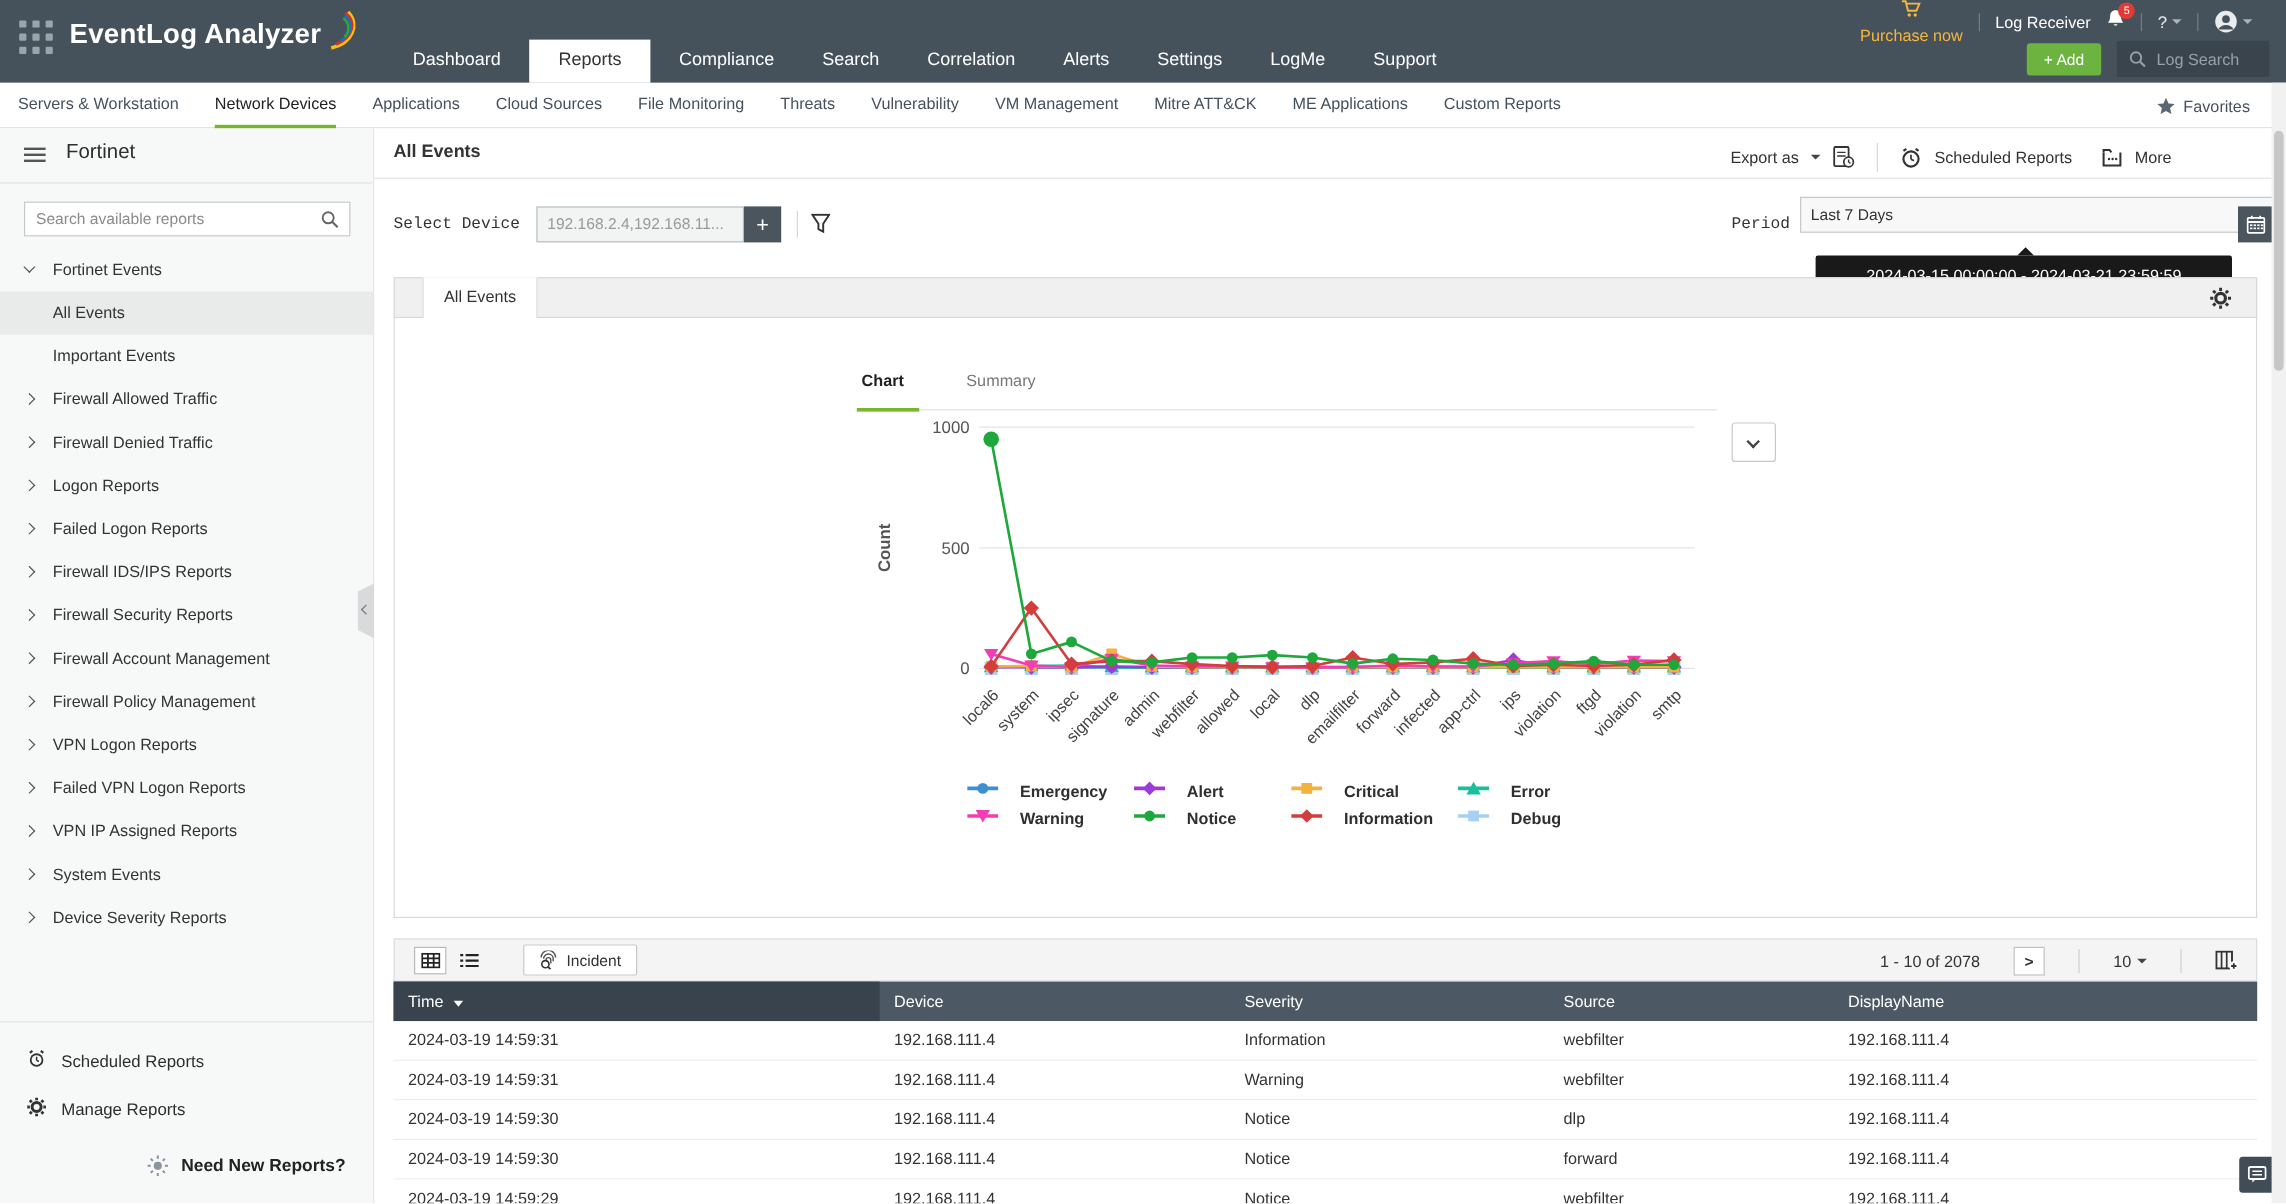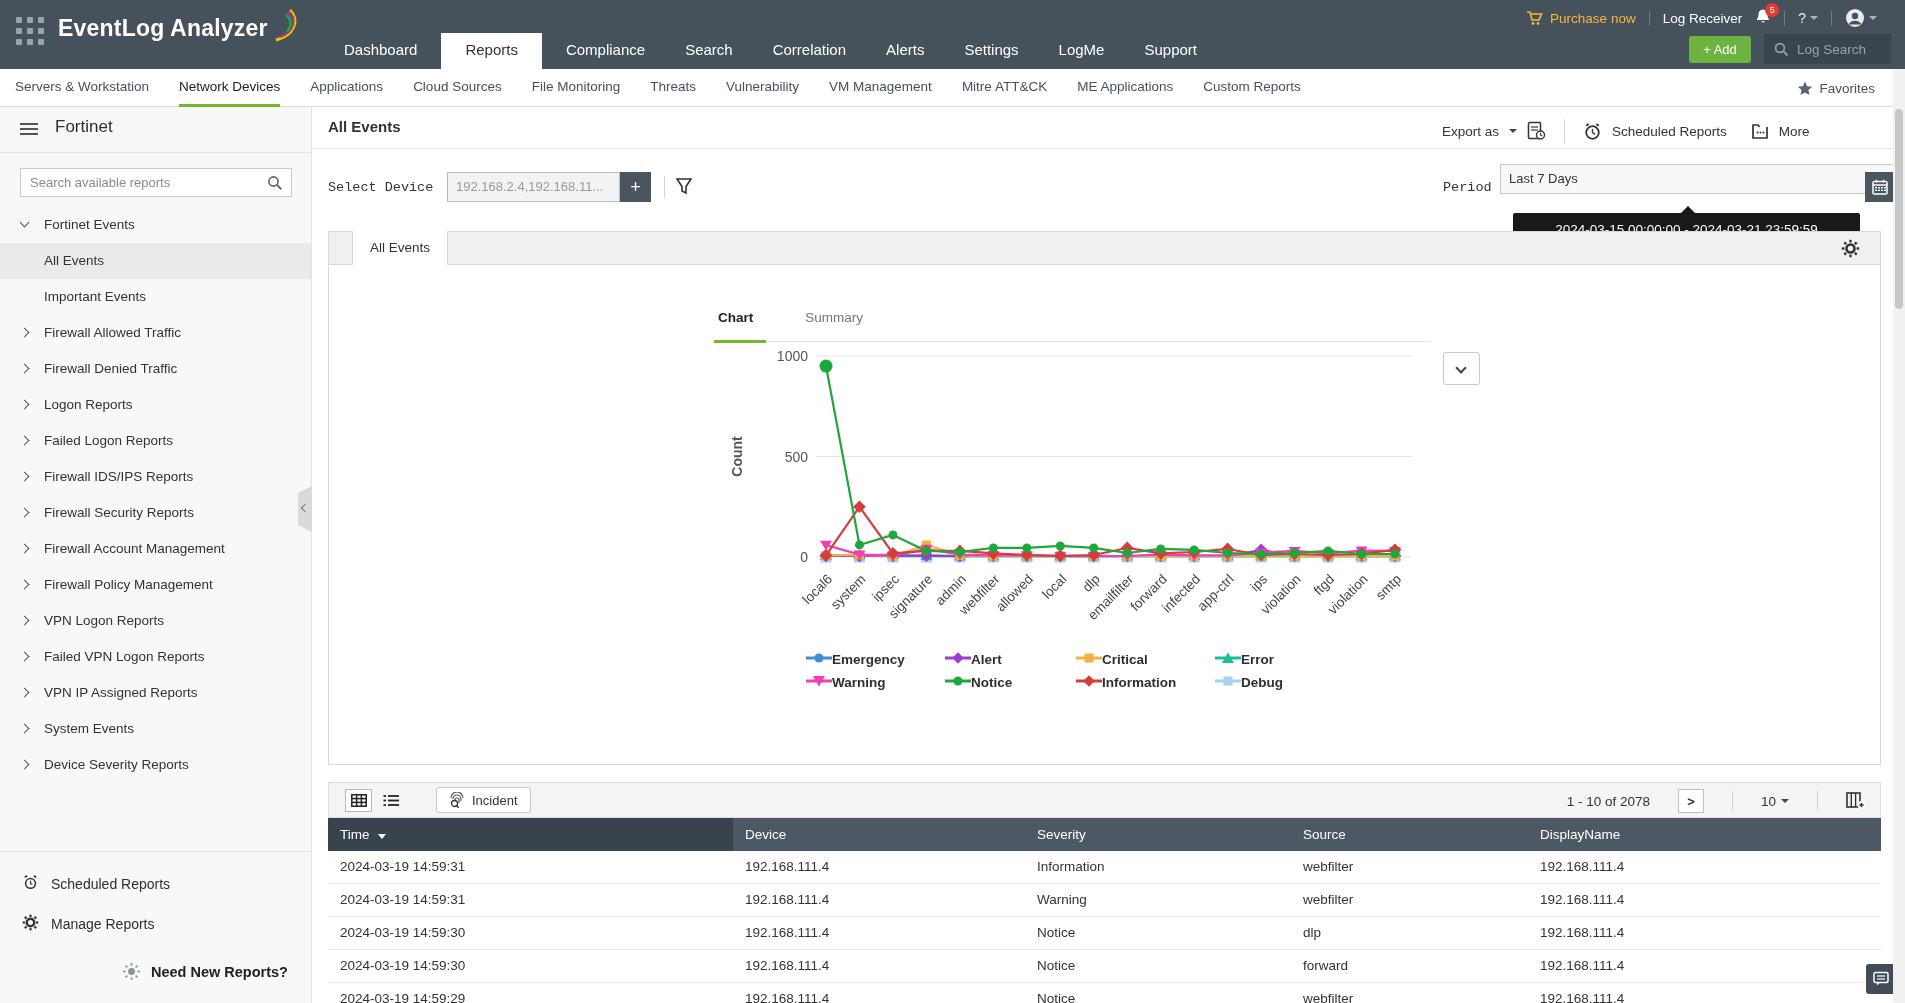--- a/index.html
+++ b/index.html
@@ -11,21 +11,21 @@
   .apps-grid { position:absolute; left:16px; top:17px; width:30px; height:30px; display:grid; grid-template-columns:repeat(3,1fr); gap:3px; cursor:pointer;}
   .apps-grid span { width:6px; height:6px; background:#9aa4ab; border-radius:1px;}
   .logo { position:absolute; left:58px; top:14px; display:flex; align-items:center; }
   .logo-text { color:#fff; font-size:23px; font-weight:700; letter-spacing:.2px; }
   .logo-swoosh { margin-left:4px; margin-top:-8px; }
   .nav { position:absolute; left:344px; bottom:0; display:flex; align-items:flex-end; gap:40px;margin-top:40px; }
   .nav-item { color:#fff; font-size:15px; padding:8px 0 11px 0; cursor:pointer; white-space:nowrap; }
   .nav-item.active { background:#fff; color:#333; padding:8px 24px 11px 24px; margin:0 -16px; }
   .utility { position:absolute; right:28px; top:7px; display:flex; align-items:center; gap:13px; height:22px; }
   .u-sep { width:1px; height:15px; background:rgba(255,255,255,.25); }
-  .purchase { display:flex; align-items:center; gap:7px; color:#f5b73e; font-size:13.5px; cursor:pointer; }
+  .purchase { display:flex; align-items:center; gap:7px; color:#f5b73e; font-size:13.5px; cursor:pointer;flex-direction:column; }
   .logreceiver { color:#fff; font-size:13.5px; cursor:pointer; }
   .bell-wrap { position:relative; cursor:pointer; }
   .badge { position:absolute; top:-5px; right:-8px; min-width:14px; height:14px; border-radius:8px; background:#e53935; color:#fff; font-size:9px; line-height:14px; text-align:center; padding:0 3px; }
   .help { color:#e8ecee; font-size:14px; cursor:pointer; display:flex; align-items:center; gap:4px;}
   .caret { width:0; height:0; border-left:4px solid transparent; border-right:4px solid transparent; border-top:4px solid #aab3b9; display:inline-block; }
   .caret.dark { border-top-color:#444; }
   .add-btn { position:absolute; left:1689px; top:36px; width:62px; height:27px; background:#6cb33f; color:#fff; font-size:13px; border:none; border-radius:3px; cursor:pointer; }
   .log-search { position:absolute; left:1764px; top:34px; width:127px; height:30px; background:#39444d; display:flex; align-items:center; gap:8px; padding:0 10px; cursor:text; }
   .log-search span { color:#97a1a9; font-size:13.5px; }
 
@@ -84,21 +84,21 @@
   .chart-tab { font-size:13.5px; color:#777; padding-bottom:10px; cursor:pointer; }
   .chart-tab.active { color:#222; font-weight:700; }
   .chart-tab-line { position:absolute; left:406px; top:234px; width:713px; height:1px; background:#e2e2e2; }
   .chart-tab-green { position:absolute; left:402px; top:233px; width:52px; height:3px; background:#76b82a; }
   .chart-dd { position:absolute; left:1131px; top:245px; width:37px; height:33px; background:#fff; border:1px solid #c9c9c9; border-radius:3px; cursor:pointer; }
   .chart-dd i { position:absolute; left:13px; top:11px; width:8px; height:8px; border-right:2px solid #444; border-bottom:2px solid #444; transform:rotate(45deg); }
   #chart-svg { position:absolute; left:416px; top:233px; }
 
   .legend { position:absolute; left:494px; top:541px; }
   .legend-row { display:flex; height:23px; align-items:center; }
-  .legend-item { display:flex; align-items:center; gap:0; cursor:pointer; }
+  .legend-item { display:flex; align-items:center; gap:18px; cursor:pointer; }
   .legend-item .lbl { font-size:13.5px; font-weight:700; color:#2f2f2f; }
   .legend-row .legend-item:nth-child(1){ width:139px;} .legend-row .legend-item:nth-child(2){ width:131px;} .legend-row .legend-item:nth-child(3){ width:139px;}
 
   
   .tbl-toolbar { position:absolute; left:16px; top:675px; width:1553px; height:36px; background:#f4f4f4; border:1px solid #ddd; }
   .view-btn { position:absolute; top:6px; width:27px; height:23px; border:1px solid transparent; display:flex; align-items:center; justify-content:center; cursor:pointer; }
   .view-btn.active { background:#fff; border-color:#b9b9b9; }
   .incident-btn { position:absolute; left:107px; top:4px; height:26px; background:#fff; border:1px solid #c9c9c9; border-radius:2px; display:flex; align-items:center; gap:7px; padding:0 12px; font-size:13px; color:#333; cursor:pointer; }
   .pag { position:absolute; right:14px; top:0; height:36px; display:flex; align-items:center; gap:28px; }
   .pag .range { font-size:13.5px; color:#333; }

